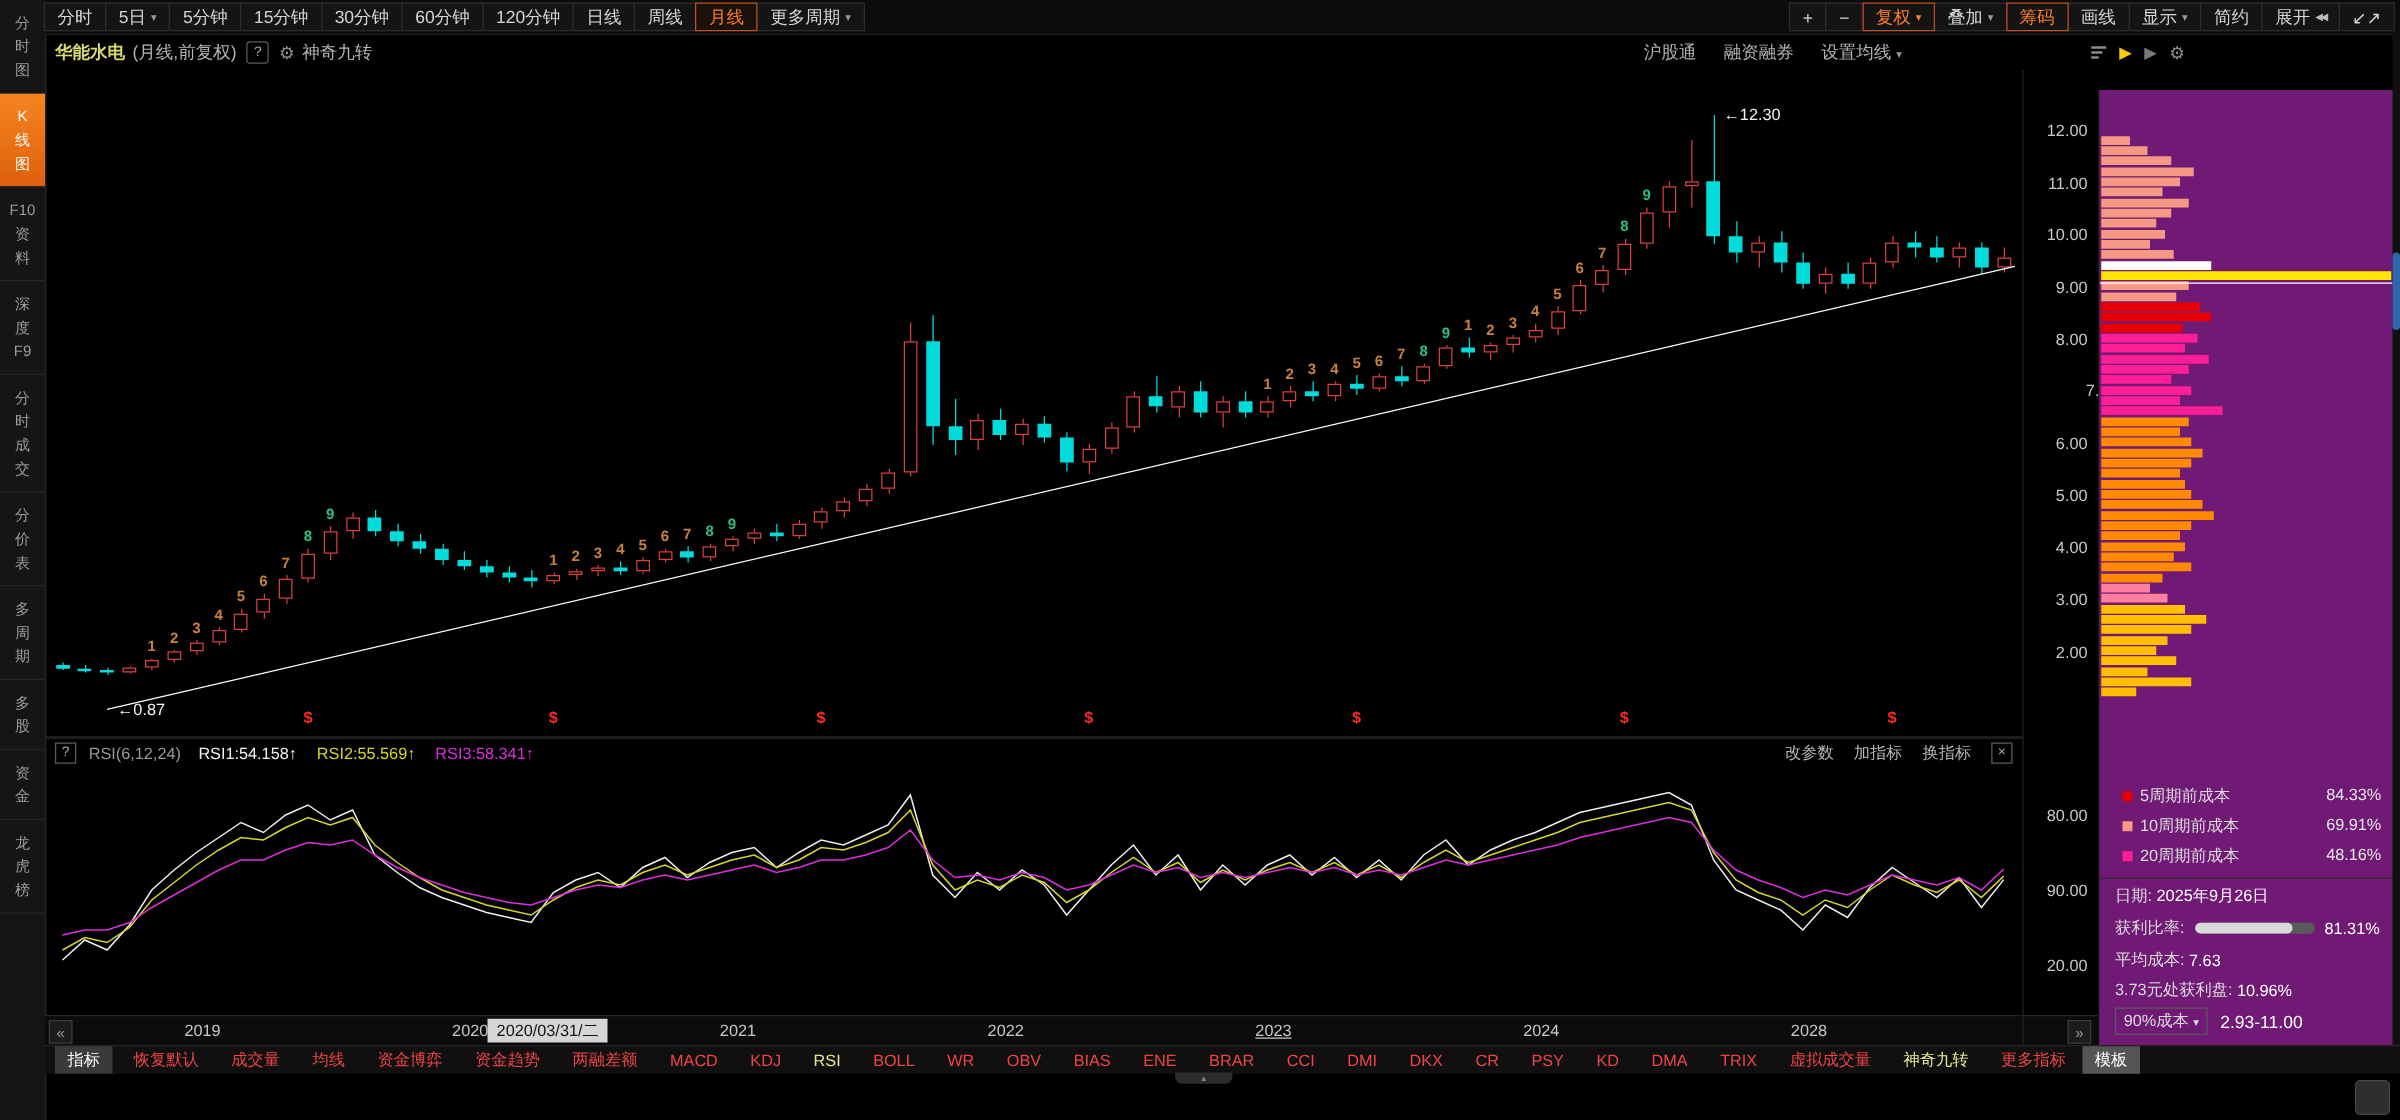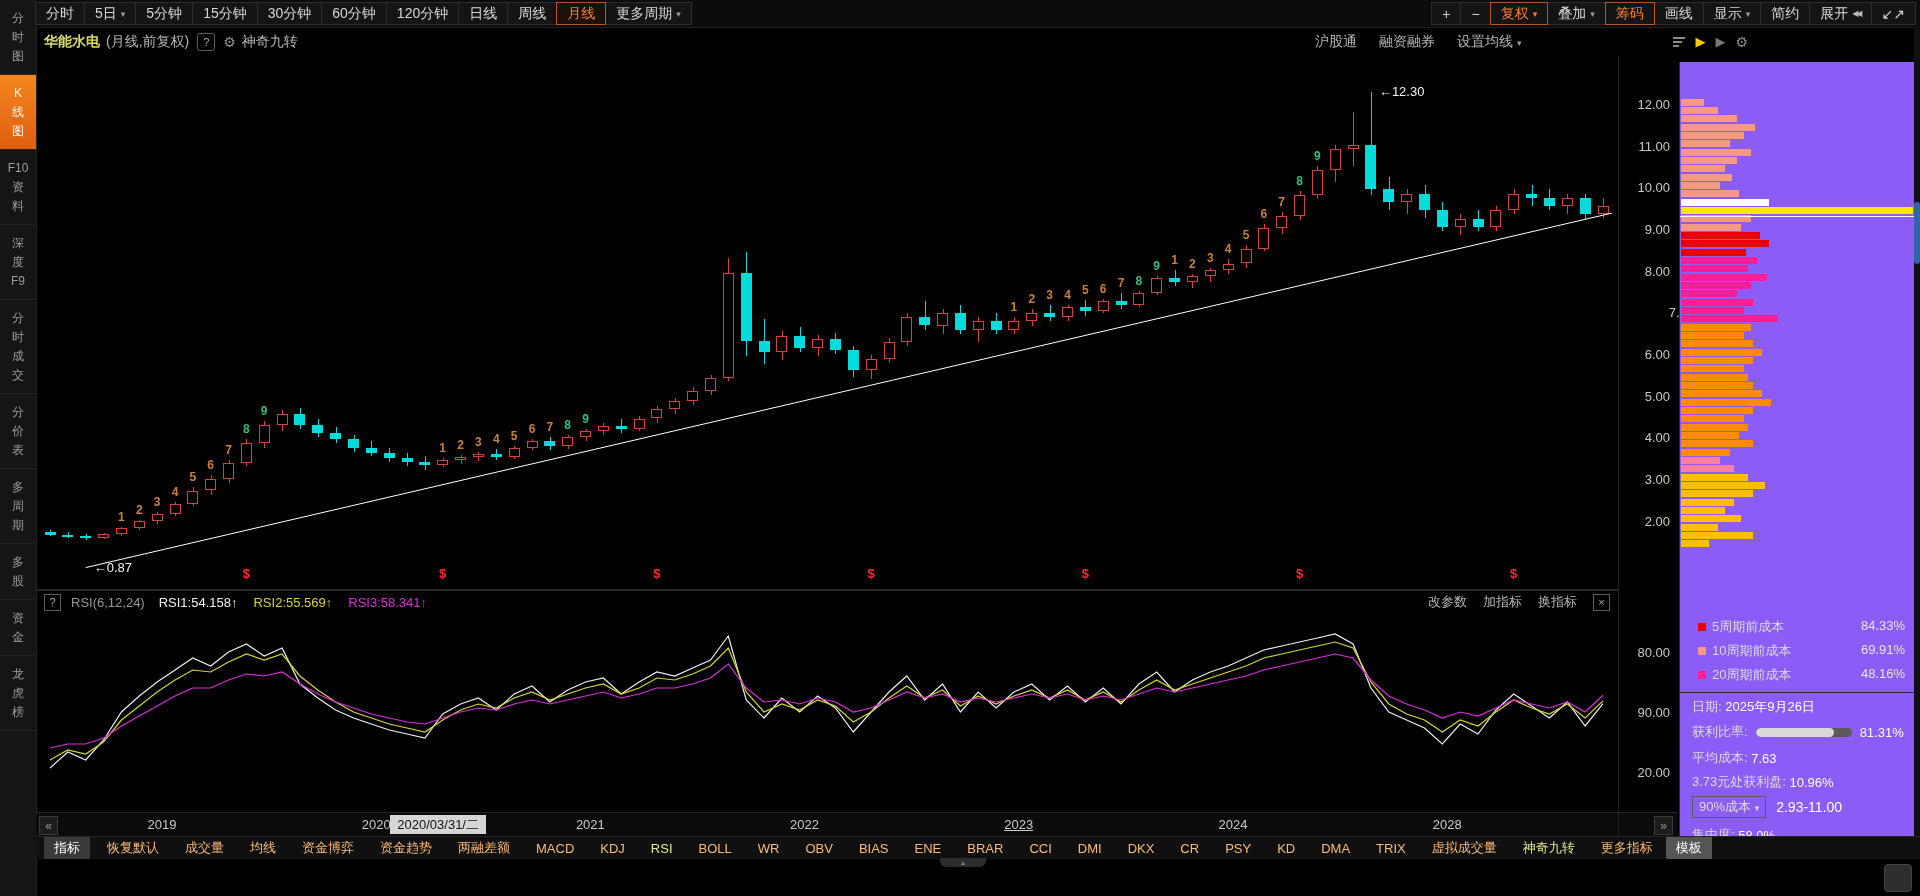--- a/index.html
+++ b/index.html
@@ -38,34 +38,34 @@
   #overlay{position:absolute;left:0;top:0;pointer-events:none}
   
   #rsi-header{position:absolute;left:36px;top:590px;width:1582px;height:22px;display:flex;align-items:center;font-size:13px;border-top:1px solid #2a2a2a}
   #rsi-header .lbl{color:#979797;margin-left:10px}
   #rsi-v1{color:#efefef;margin-left:14px}
   #rsi-v2{color:#d6d62a;margin-left:16px}
   #rsi-v3{color:#dd2edd;margin-left:16px}
   #rsi-actions{margin-left:auto;display:flex;align-items:center;gap:16px;color:#b5b5b5;margin-right:8px}
   .xbox{display:inline-flex;align-items:center;justify-content:center;width:15px;height:15px;border:1px solid #5c5c5c;color:#aaa;font-size:11px;cursor:pointer}
   
-  #chip{position:absolute;left:1679px;top:62px;width:235px;height:780px;border-left:1px solid #303030;background:#8b5cf6}
+  #chip{position:absolute;left:1679px;top:72px;width:235px;height:780px;border-left:1px solid #303030;background:#701a75}
   .chip-row{position:absolute;display:flex;align-items:center;font-size:13px;color:#dcdcdc;white-space:nowrap}
   .swatch{width:8px;height:8px;margin-right:6px}
   .chip-val{position:absolute;right:10px;font-size:13px;color:#e6e6e6}
   .costbox{border:1px solid #5a5a5a;padding:1px 6px;color:#ddd;cursor:pointer;font-size:13px}
   
   #xaxis{position:absolute;left:36px;top:812px;width:1642px;height:24px;background:#0b0b0b;border-top:1px solid #262626}
   .yearlbl{position:absolute;top:4px;color:#c9c9c9;font-size:13px}
   .navbox{position:absolute;top:3px;width:17px;height:17px;border:1px solid #3a3a3a;background:#1c1c1c;color:#9a9a9a;
           display:flex;align-items:center;justify-content:center;font-size:12px;cursor:pointer}
   
   #indbar{position:absolute;left:36px;top:836px;width:1884px;height:22px;background:#101010;border-top:1px solid #242424;
           display:flex;align-items:center;font-size:13px}
-  .ind-item{padding:0 13px;color:#fdba74;cursor:pointer;white-space:nowrap}
+  .ind-item{padding:0 13px;color:#ef4444;cursor:pointer;white-space:nowrap}
   .ind-item.boxed{background:#3a3a3a;color:#fff;padding:2px 10px;margin-left:8px;margin-right:4px}
   .ind-item.boxed-gray{background:#555;color:#fff;padding:2px 10px}
   .ind-item.hl{color:#e6e693}
   
   #tabbar{position:absolute;left:36px;top:858px;width:1884px;height:38px;background:#1e1e1e;border-top:1px solid #3a3a3a;display:flex}
   .tab{display:flex;align-items:center;justify-content:center;padding:0 27px;font-size:14px;color:#cfcfcf;
        border-right:1px solid #343434;cursor:pointer}
   .tab.active{background:linear-gradient(#f07b20,#dd5d0f);color:#fff;font-weight:bold}
   #notch{position:absolute;left:940px;top:858px;width:46px;height:9px;background:#2c2c2c;border-radius:0 0 6px 6px;
          display:flex;align-items:center;justify-content:center;color:#8a8a8a;font-size:7px}

